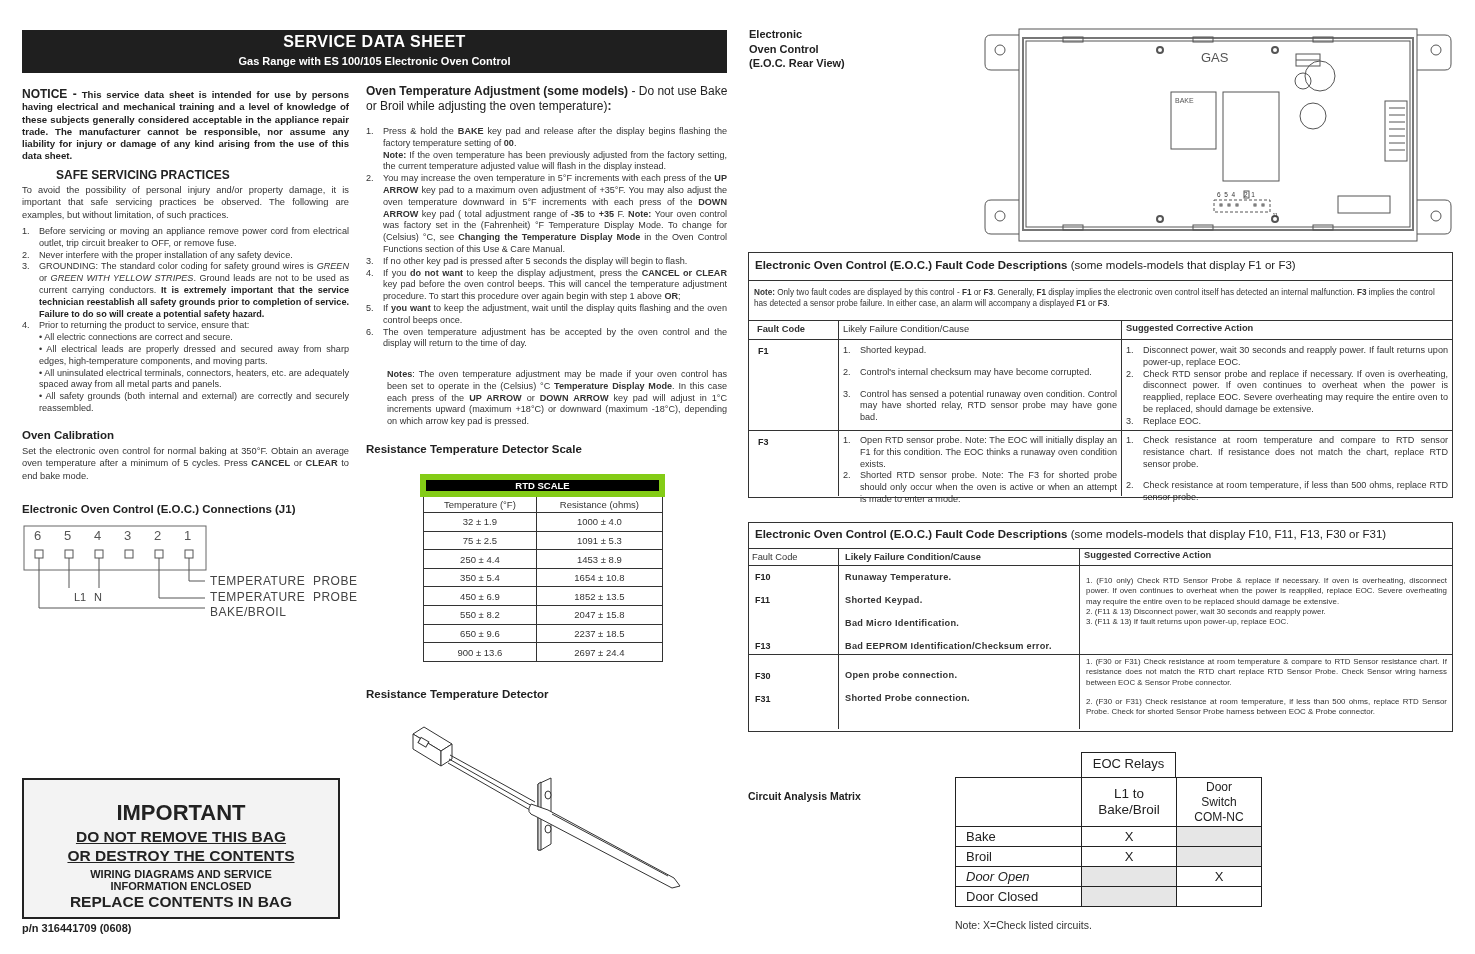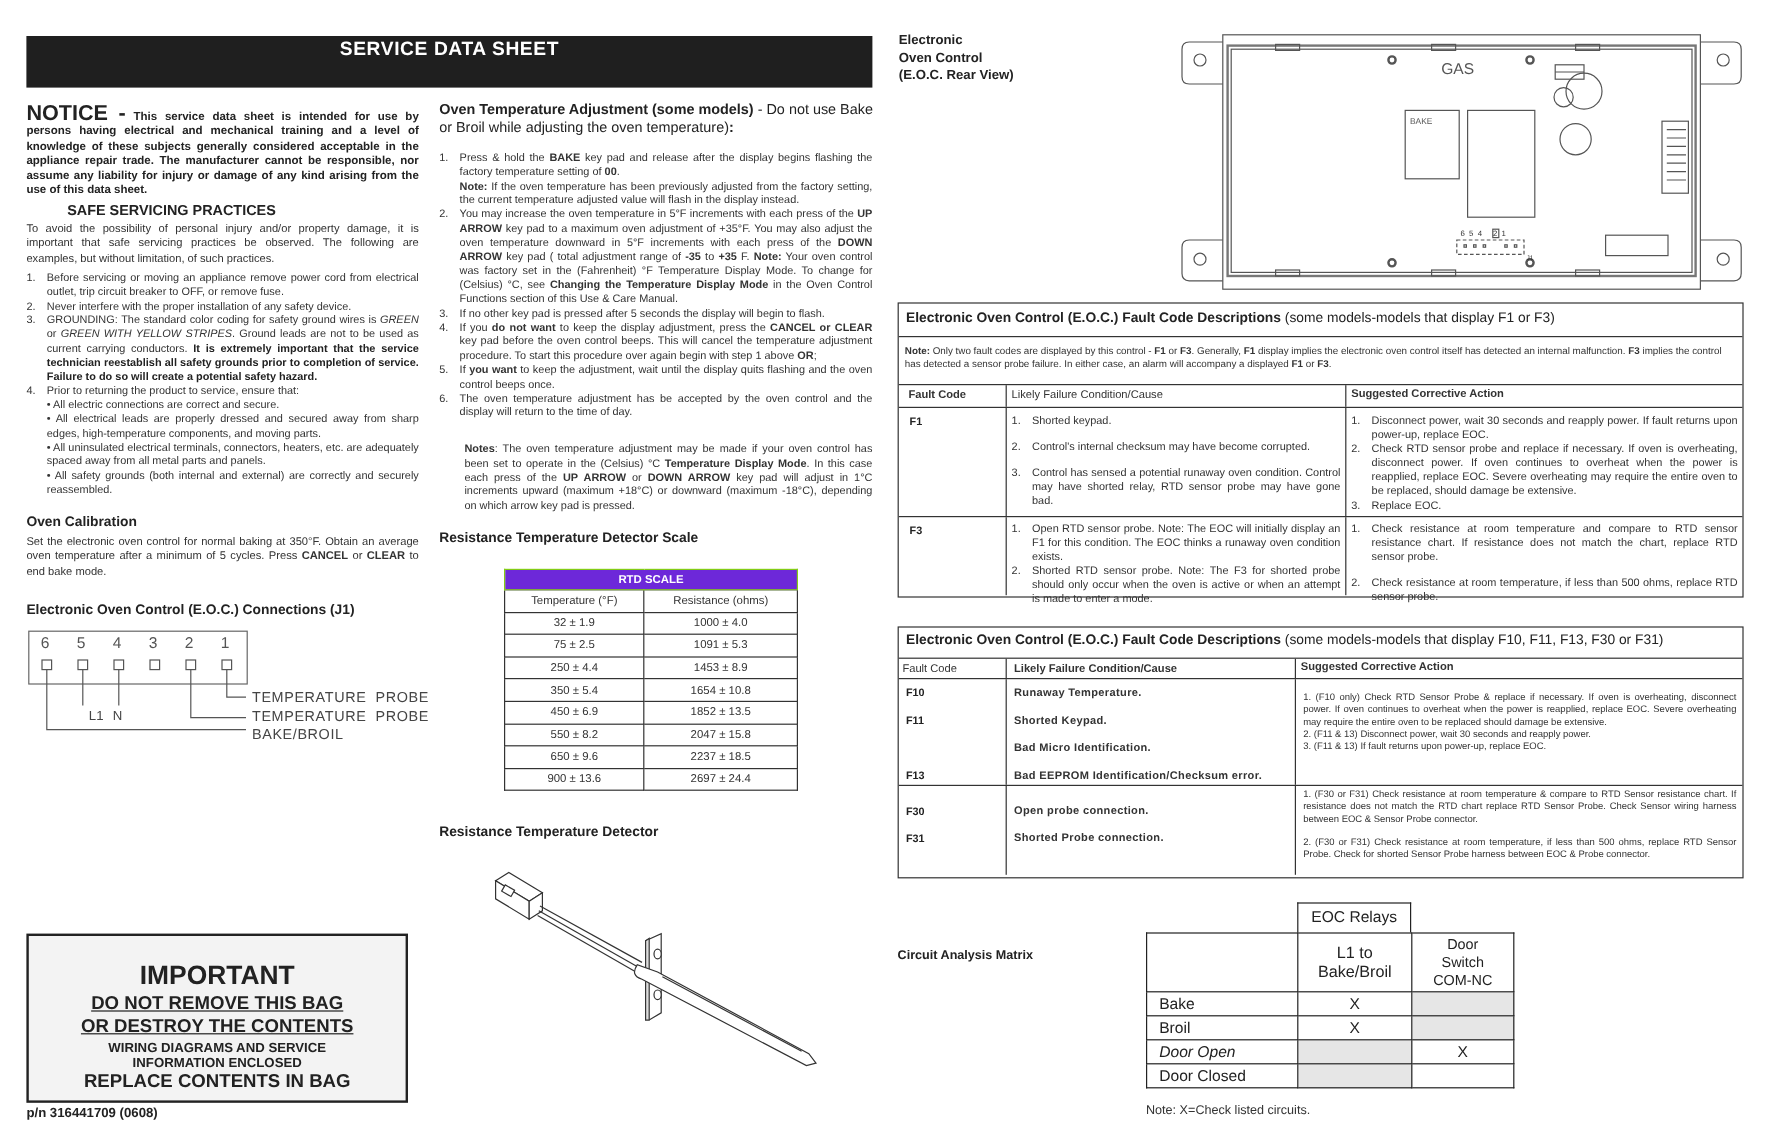--- a/index.html
+++ b/index.html
@@ -9,53 +9,54 @@
   .b { font-weight: bold; }
   .i { font-style: italic; }
 
   
   #header { left: 22px; top: 30px; width: 705px; height: 43px; background: #1f1f1f; color: #fff; text-align: center; }
   #header .t1 { font-size: 16px; font-weight: bold; letter-spacing: 0.5px; margin-top: 3px; }
   #header .t2 { font-size: 11px; font-weight: bold; margin-top: 4px; }
 
   .body-text { font-size: 9.3px; line-height: 12.3px; text-align: justify; color: #333; }
   .h-notice { font-size: 9.6px; line-height: 12.3px; font-weight: bold; text-align: justify; color: #222; }
-  .h-notice .big { font-size: 18px; }
+  .h-notice .big { font-size: 12px; }
   .sec-title { font-size: 12px; font-weight: bold; color: #222; }
   .sec-title2 { font-size: 11.5px; font-weight: bold; color: #222; }
 
   ol.num { list-style: none; }
   ol.num li { position: relative; padding-left: 17px; font-size: 9.1px; line-height: 11.8px; text-align: justify; color: #333; }
   ol.num li .n { position: absolute; left: 0; top: 0; }
 
   
   #j1 { left: 22px; top: 525px; width: 340px; height: 100px; }
 
   
   table { border-collapse: collapse; }
   #rtd { left: 420px; top: 474px; width: 245px; font-size: 9.5px; color: #333; }
-  #rtd th.head { background: #6d28d9; color: #fff; font-weight: bold; height: 17px; border: 1px solid #84cc16; }
+  #rtd th.head { background: #000000; color: #fff; font-weight: bold; height: 17px; border: 6px solid #84cc16; }
   #rtd td { border: 1px solid #333; height: 18.6px; text-align: center; }
 
   
   .ftable { border: 1px solid #333; }
   .ftitle { font-size: 11.5px; color: #222; padding: 6px 6px; }
   .fcell { font-size: 8px; line-height: 10.2px; color: #333; }
 
   
   #cam td { border: 1px solid #222; font-size: 13px; color: #222; }
   #cam .shade { background: #e6e6e6; }
 
   #important { left: 22px; top: 778px; width: 318px; height: 141px; border: 2px solid #222; background: #f3f3f3; text-align: center; }
 </style>
 </head>
 <body>
 
 <div id="header" class="abs">
   <div class="t1">SERVICE DATA SHEET</div>
+  <div class="t2">Gas Range with ES 100/105 Electronic Oven Control</div>
 </div>
 
 <div class="abs h-notice" style="left:22px; top:88px; width:327px;">
   <span class="big">NOTICE -</span>
   <span>This service data sheet is intended for use by persons having electrical and mechanical training and a level of knowledge of these subjects generally considered acceptable in the appliance repair trade.  The manufacturer cannot be responsible, nor assume any liability for injury or damage of any kind arising from the use of this data sheet.</span>
 </div>
 
 <div class="abs sec-title" style="left:22px; top:168px;margin-left:34px;">SAFE SERVICING PRACTICES</div>
 <div class="abs body-text" style="left:22px; top:184px; width:327px;">To avoid the possibility of personal injury and/or property damage, it is important that safe servicing practices be observed.  The following are examples, but without limitation, of such practices.</div>
 

